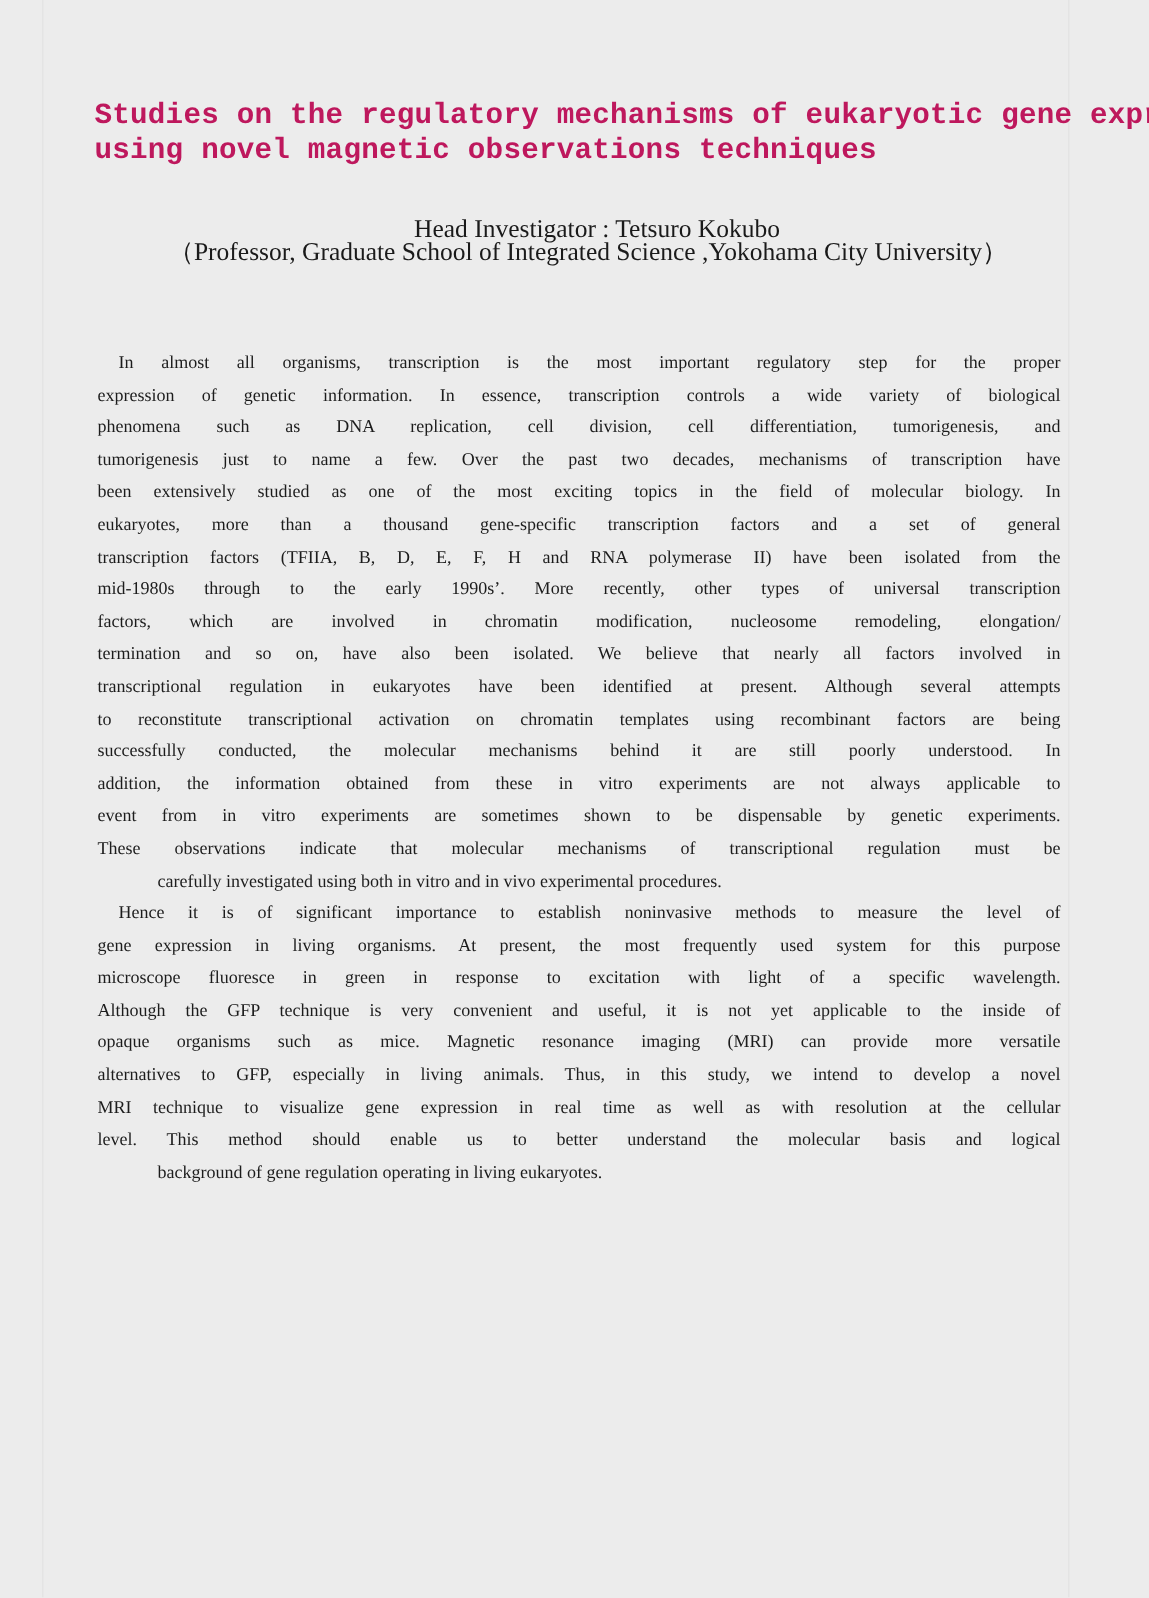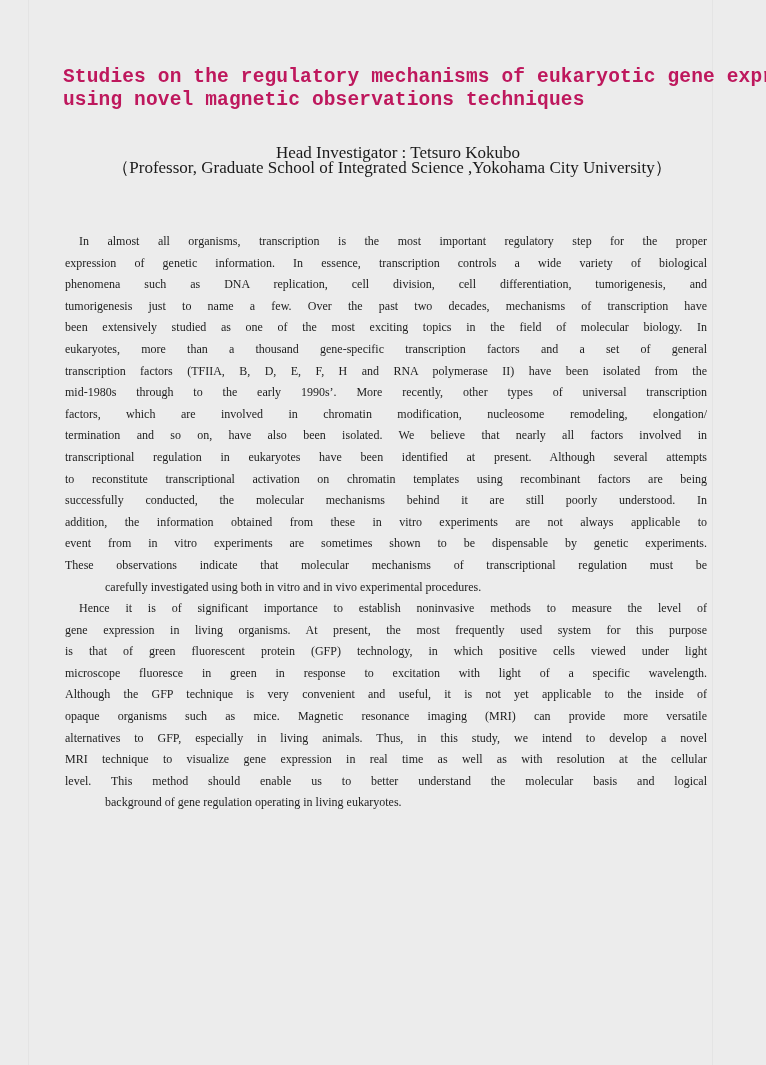--- a/index.html
+++ b/index.html
@@ -114,21 +114,20 @@
       <span class="line">to reconstitute transcriptional activation on chromatin templates using recombinant factors are being</span>
       <span class="line">successfully conducted, the molecular mechanisms behind it are still poorly understood.   In</span>
       <span class="line">addition, the information obtained from these in vitro experiments are not always applicable to</span>
       <span class="line">event from in vitro experiments are sometimes shown to be dispensable by genetic experiments.</span>
       <span class="line">These observations indicate that molecular mechanisms of transcriptional regulation must be</span>
       <span class="line last">carefully investigated using both in vitro and in vivo experimental procedures.</span>
     </div>
   <div id="para-1">
       <span class="line indent">Hence it is of significant importance to establish noninvasive methods to measure the level of</span>
       <span class="line">gene expression in living organisms.   At present, the most frequently used system for this purpose</span>
-      <span class="line">is that of green fluorescent protein (GFP) technology, in which positive cells viewed under light</span>
       <span class="line">microscope fluoresce in green in response to excitation with light of a specific wavelength.</span>
       <span class="line">Although the GFP technique is very convenient and useful, it is not yet applicable to the inside of</span>
       <span class="line">opaque organisms such as mice.   Magnetic resonance imaging (MRI) can provide more versatile</span>
       <span class="line">alternatives to GFP, especially in living animals.   Thus, in this study, we intend to develop a novel</span>
       <span class="line">MRI technique to visualize gene expression in real time as well as with resolution at the cellular</span>
       <span class="line">level.   This method should enable us to better understand the molecular basis and logical</span>
       <span class="line last">background of gene regulation operating in living eukaryotes.</span>
     </div>
 </div>
 

